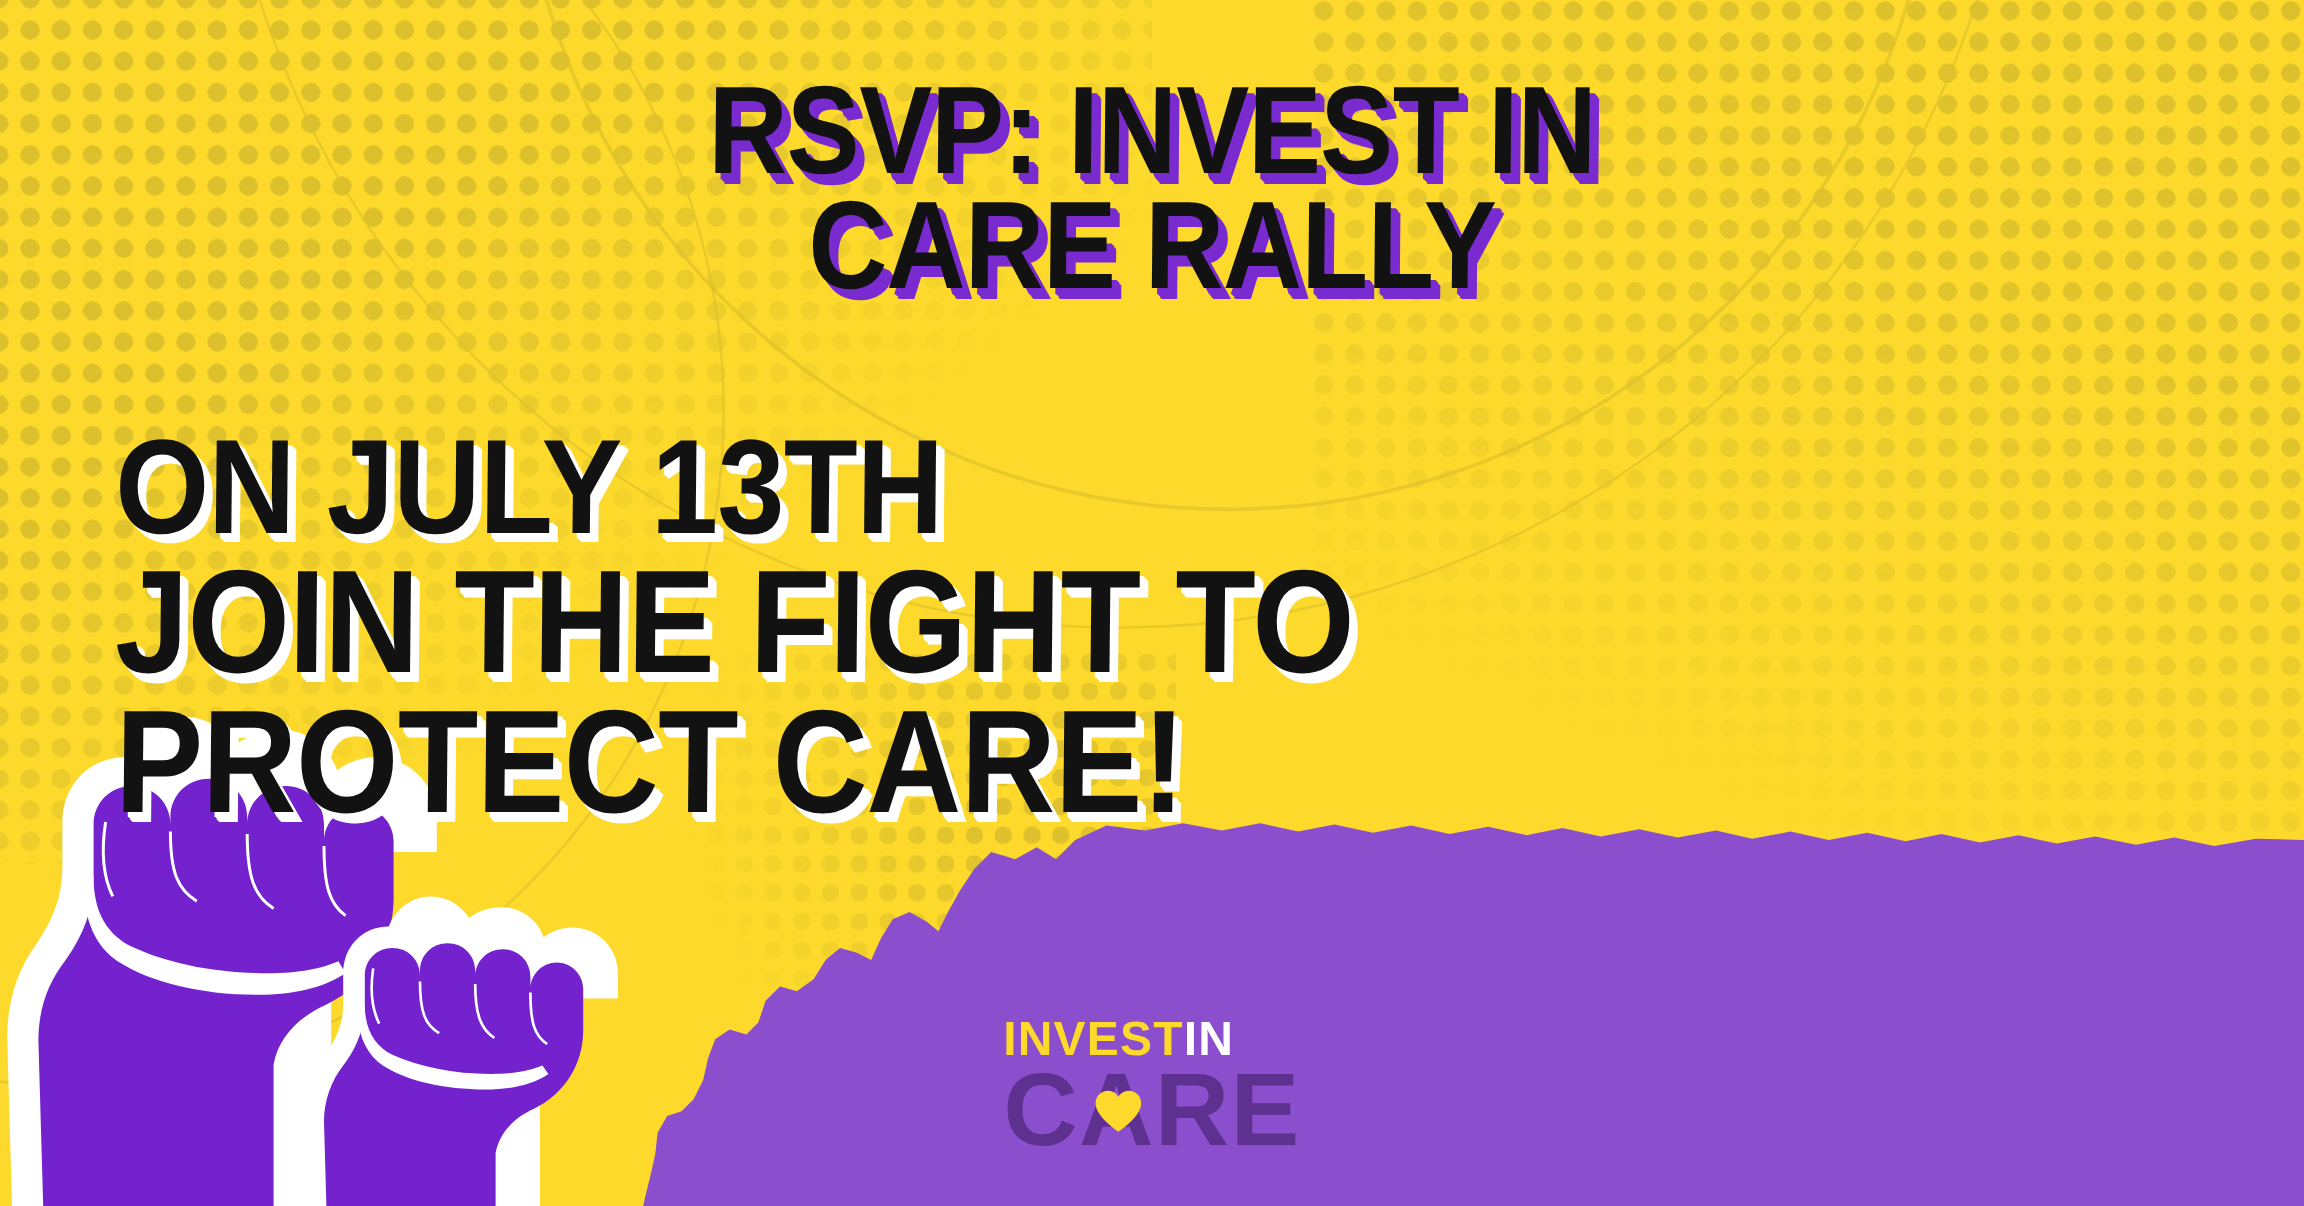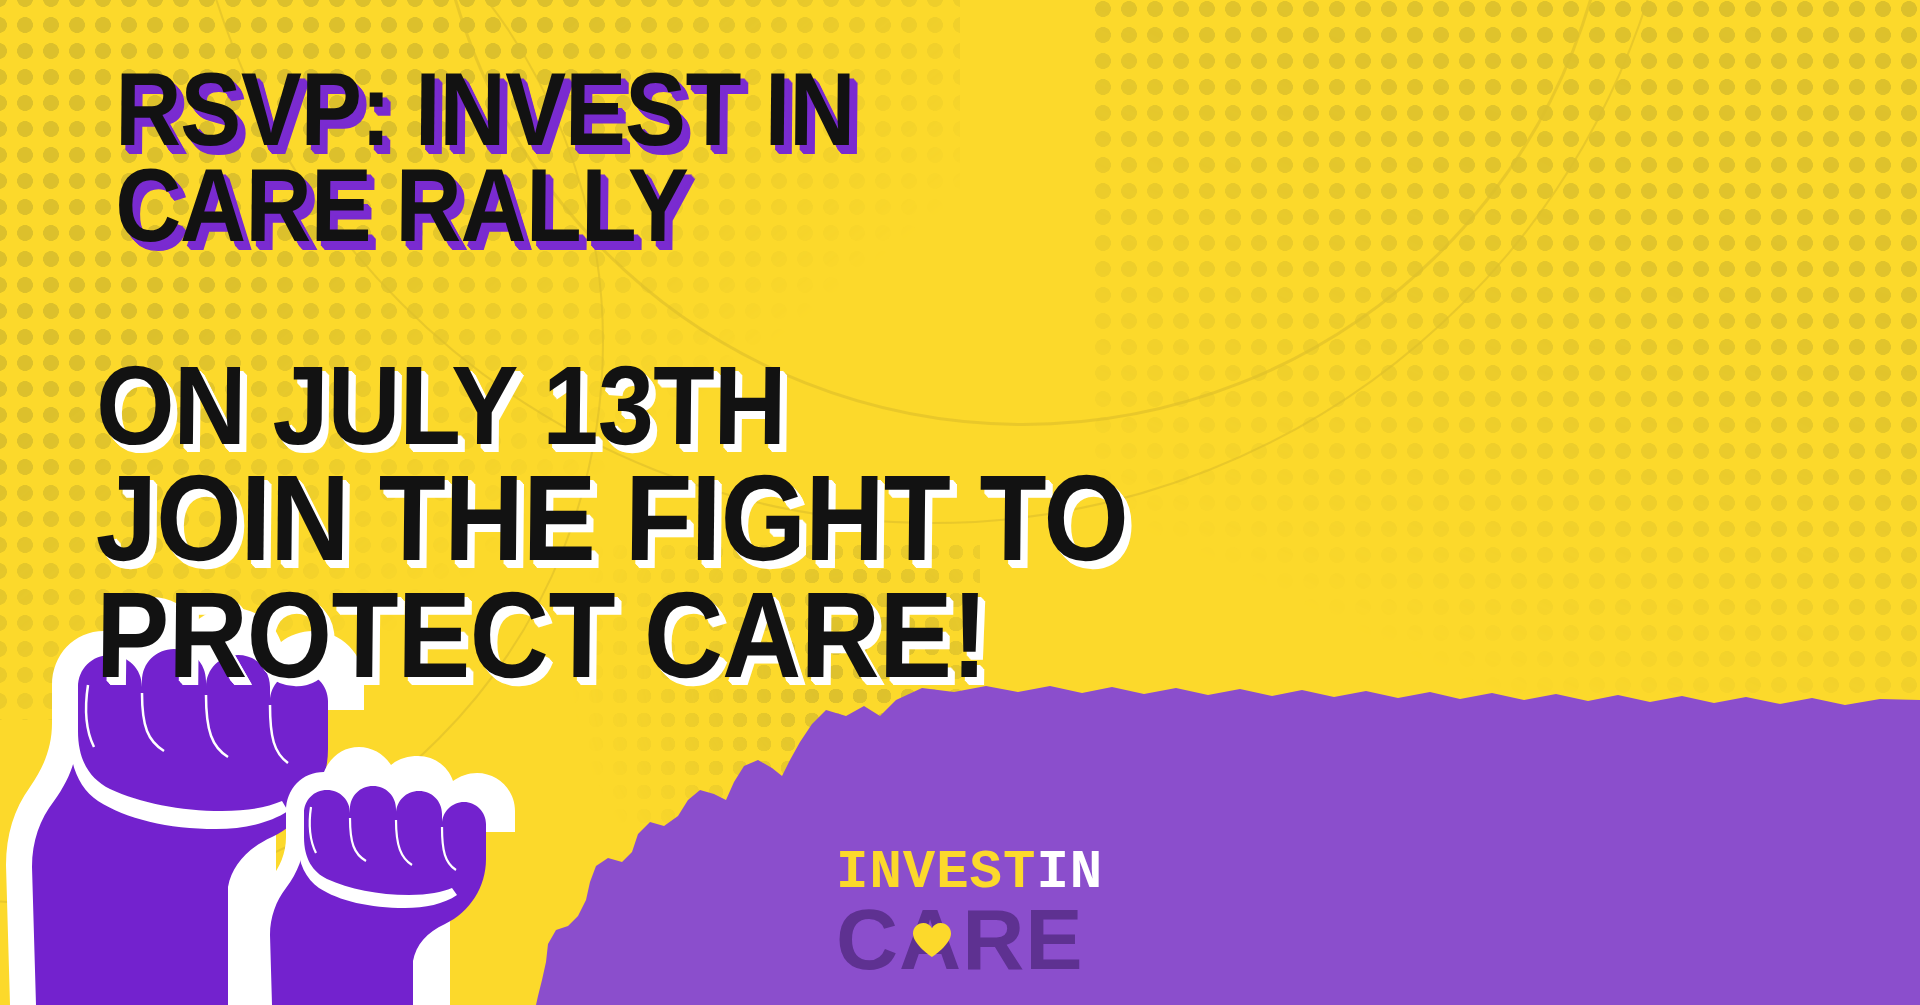--- a/index.html
+++ b/index.html
@@ -91,21 +91,21 @@
     height: 470px;
     pointer-events: none;
   }
 
   
   .headline {
     position: absolute;
     left: 0;
     right: 0;
     top: 62px;
-    text-align: left;
+    text-align: center;
     z-index: 5;
   }
 
   .headline-line {
     display: block;
     color: #121212;
     font-family: "Liberation Sans", sans-serif;
     font-weight: 700;
     font-size: 104px;
     line-height: 0.92;
@@ -149,23 +149,23 @@
   
   .logo {
     position: absolute;
     left: 836px;
     top: 846px;
     z-index: 6;
     line-height: 1;
   }
 
   .logo-top {
-    font-family: Liberation Mono, monospace;
+    font-family: Liberation Sans, sans-serif;
     font-weight: 700;
-    font-size: 54px;
+    font-size: 40px;
     letter-spacing: 1px;
     white-space: nowrap;
   }
   .logo-invest { color: #FCD92B; }
   .logo-in     { color: #ffffff; }
 
   .logo-bottom {
     position: relative;
     font-family: "Liberation Sans", sans-serif;
     font-weight: 700;

